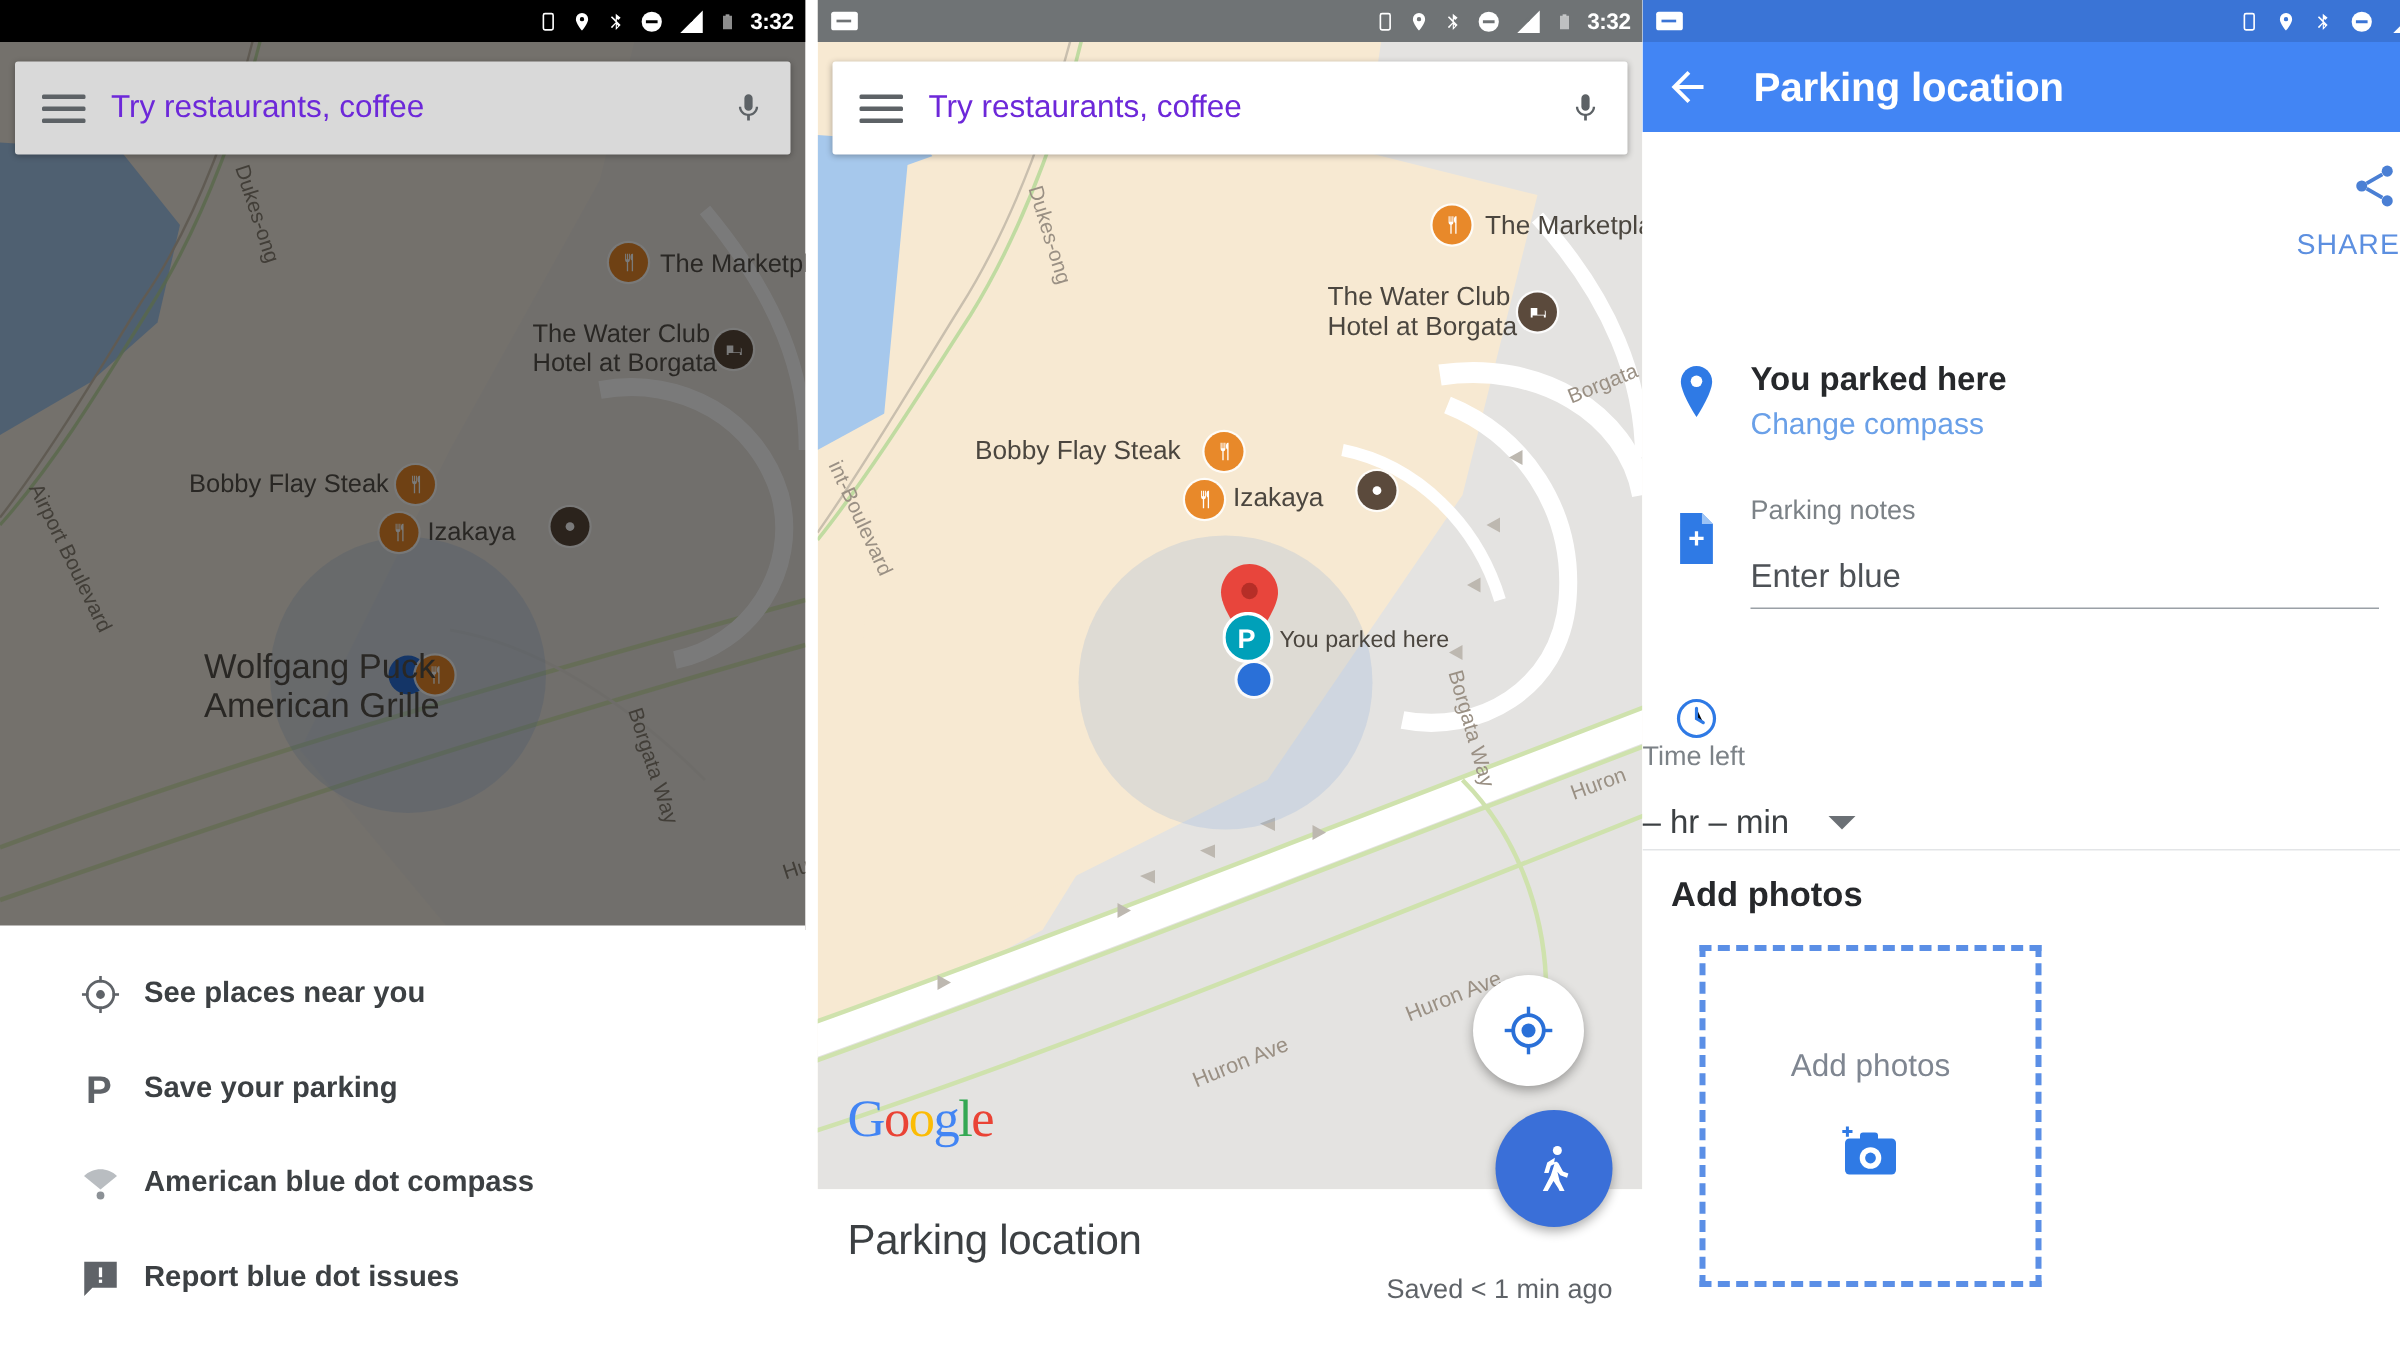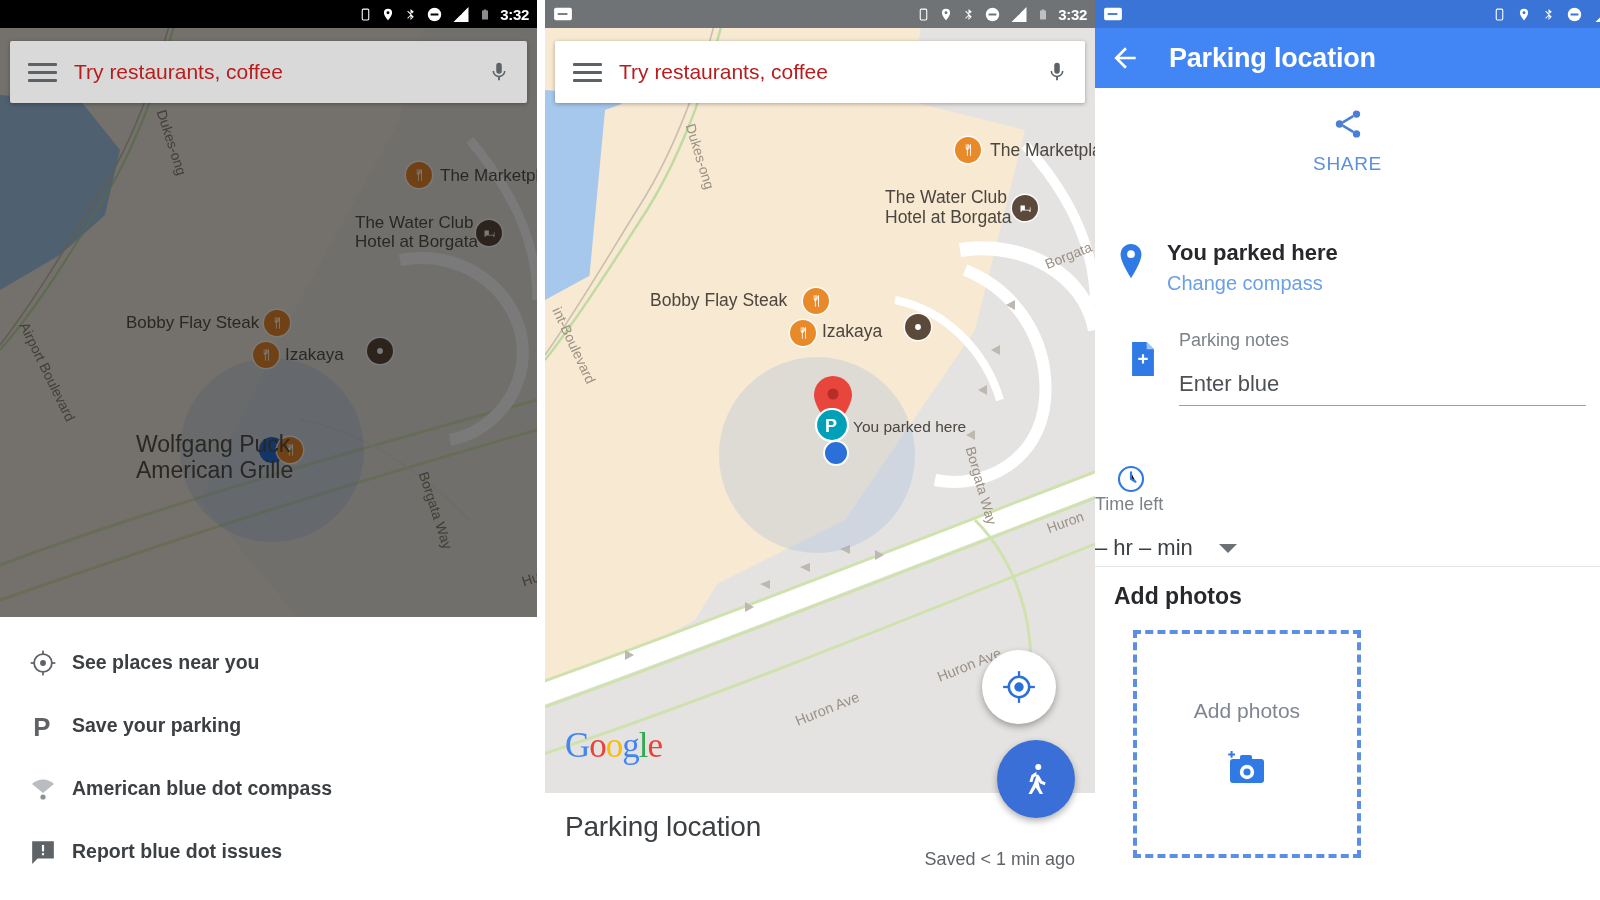--- a/index.html
+++ b/index.html
@@ -32,21 +32,21 @@
   }
 
   
   .searchbar {
     position:absolute; left:10px; right:10px; top:41px; height:62px;
     background:#fff; border-radius:2px; display:flex; align-items:center;
     box-shadow: 0 1px 4px rgba(0,0,0,.30); z-index:30;
   }
   .hamburger { width:64px; display:flex; flex-direction:column; align-items:center; gap:5px; }
   .hamburger i { display:block; width:29px; height:3px; background:#5d6266; border-radius:1px; }
-  .search-ph { font-size:21px; color:#b91c1c; flex:1; }
+  .search-ph { font-size:21px; color:#6d28d9; flex:1; }
   .mic { width:56px; display:flex; justify-content:center; }
 
   
   .map { position:absolute; left:0; right:0; top:0; overflow:hidden; }
   .map svg { display:block; }
   .maplabel {
     position:absolute; font-family:"Liberation Sans", sans-serif;
     color:#57534d; white-space:nowrap; line-height:1.12;
   }
   .poi-pin {
@@ -57,20 +57,21 @@
   .poi-pin.dark { background:#5b4a3c; }
   .poi-pin.hotel { background:#5b4a3c; }
 
   
   .dim { position:absolute; inset:0; background:rgba(0,0,0,.52); z-index:20; }
 
   
   .sheet {
     position:absolute; left:0; right:0; bottom:0; background:#fff; z-index:25;
     padding-top: 14px;
+    padding-left: 24px;
   }
   .sheet-row { display:flex; align-items:center; height:63px; padding-left:14px; }
   .sheet-ico { width:58px; display:flex; justify-content:center; align-items:center; }
   .sheet-label { font-size:19.5px; font-weight:bold; color:#3c4043; }
 
   
   .card2 { position:absolute; left:0; right:0; bottom:0; background:#fff; padding:18px 20px 0 20px; }
   .card2 h3 { font-size:28px; font-weight:normal; color:#3c4043; letter-spacing:-.2px;}
   .card2 p  { font-size:18px; color:#5f6368; margin-top:6px;text-align:right; }
 
@@ -86,21 +87,21 @@
   .gwm { position:absolute; font-size:0; z-index:12; }
   .gwm span { font-family:"Liberation Serif", serif; font-size:35px; font-weight:normal; letter-spacing:-1px; }
 
   
   .appbar {
     position:absolute; left:0; right:0; top:28px; height:60px; background:#4285f4;
     display:flex; align-items:center; padding-left:14px; z-index:30;
   }
   .appbar .title { color:#fff; font-size:27px; font-weight:bold; margin-left:28px; letter-spacing:-.2px;}
   .actionrow { position:absolute; left:0; right:0; top:88px; height:106px; display:flex; background:#fff; }
-  .action { flex:1; display:flex; flex-direction:column; align-items:center; justify-content:center; gap:12px; }
+  .action { flex:1; display:flex; flex-direction:column; align-items:flex-end; justify-content:center; gap:12px; }
   .action .lbl { font-size:19px; color:#5c8fe0; letter-spacing:.7px; }
 
   .p3row { position:absolute; left:0; right:0; display:flex; }
   .p3ico { width:72px; display:flex; justify-content:center; padding-top:4px; }
   .p3body { flex:1; padding-right:14px; }
   .p3-title { font-size:22px; font-weight:bold; color:#26282b; }
   .p3-link  { font-size:20px; color:#6aa0e8; margin-top:6px; }
   .p3-cap   { font-size:18px; color:#7c8287; }
   .p3-input {
     font-size:22px; color:#3c4043; margin-top:20px; padding-bottom:8px;
@@ -551,21 +552,21 @@
             <path fill="#2f7ae5" d="M12 0C6.9 0 2.8 4.1 2.8 9.2c0 6.9 9.2 20.8 9.2 20.8s9.2-13.9 9.2-20.8C21.2 4.1 17.1 0 12 0z"></path>
             <circle cx="12" cy="9" r="3.4" fill="#fff"></circle>
           </svg>
       </div>
       <div class="p3body">
         <div class="p3-title">You parked here</div>
         <div class="p3-link">Change compass</div>
       </div>
     </div>
 
-    <div class="p3row" style="top:330px;padding-left:12px;">
+    <div class="p3row" style="top:330px;">
       <div class="p3ico" style="padding-top:12px;">
         <svg width="30" height="34" viewBox="0 0 24 28">
             <path fill="#2f7ae5" d="M3 0h12l6 6v22H3z"></path>
             <path fill="#9cc3f5" d="M15 0l6 6h-6z"></path>
             <path fill="#fff" d="M11.1 10h1.8v3h3v1.8h-3v3h-1.8v-3h-3V13h3z"></path>
           </svg>
       </div>
       <div class="p3body">
         <div class="p3-cap">Parking notes</div>
         <div class="p3-input" style="color:#4d5156;">Enter blue</div>

